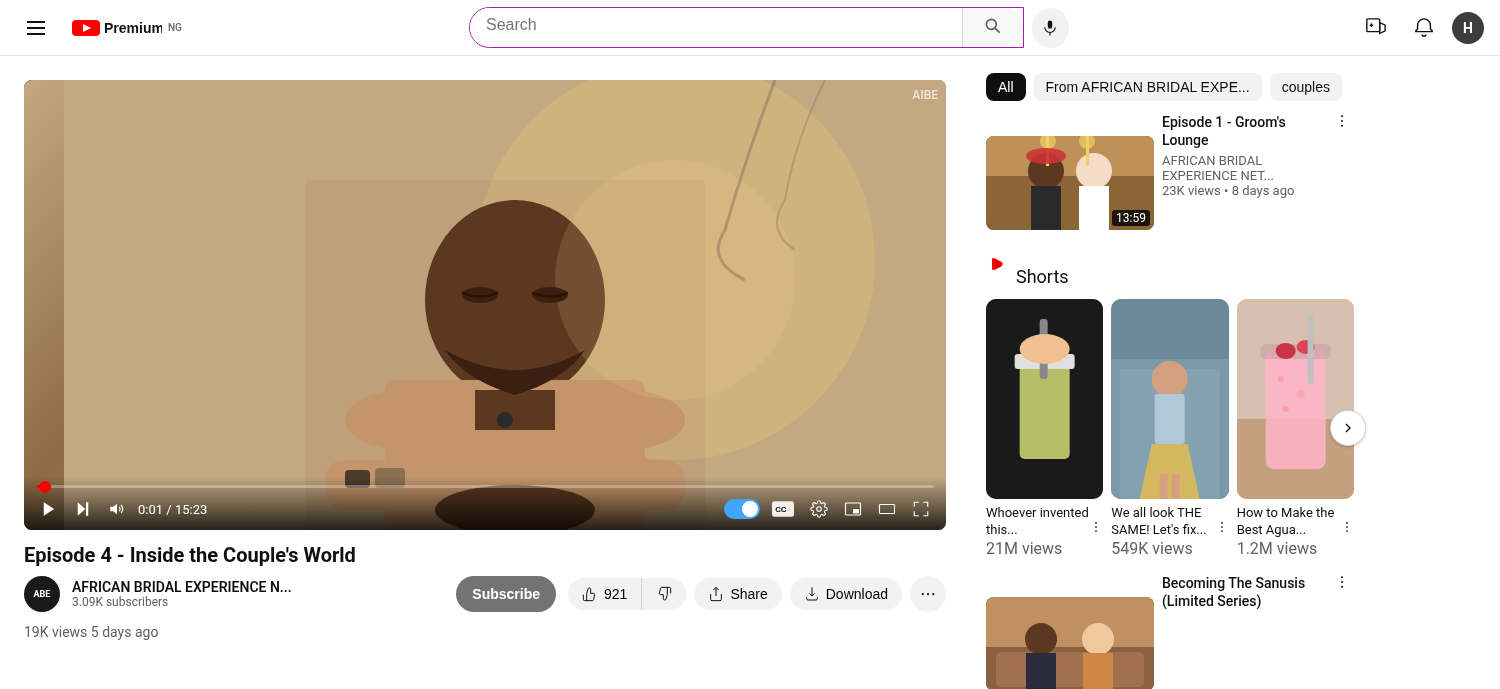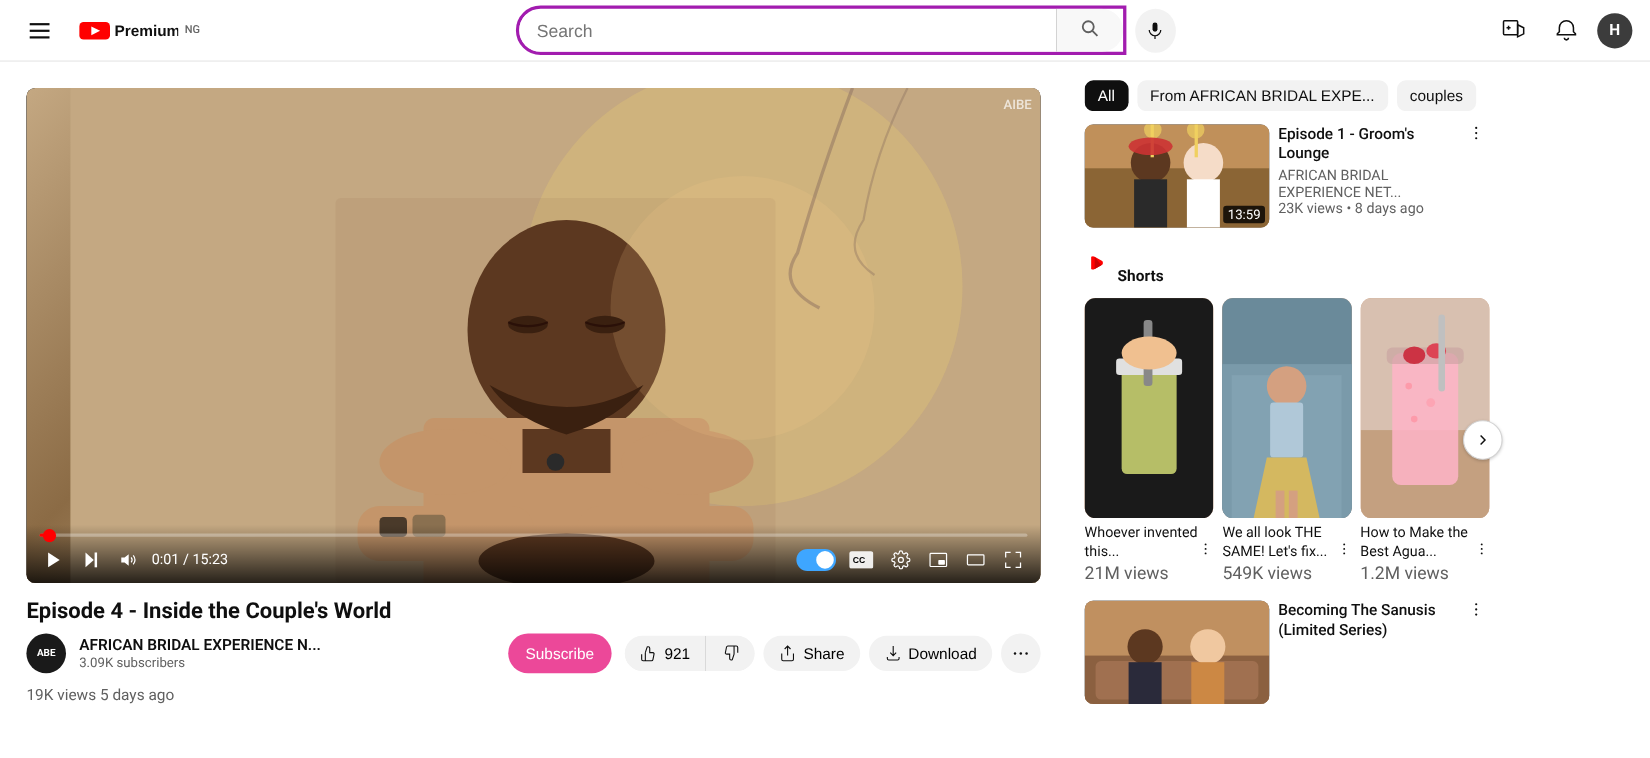--- a/index.html
+++ b/index.html
@@ -7,22 +7,22 @@
 
     
     .header {
       display: flex; align-items: center; justify-content: space-between;
       padding: 0 16px; height: 56px; position: fixed; top: 0; left: 0; right: 0;
       background: #fff; z-index: 100; border-bottom: 1px solid #e5e5e5;
     }
     .header-left { display: flex; align-items: center; gap: 16px; }
     .header-center { flex: 1; max-width: 600px; margin: 0 auto; display: flex; align-items: center; }
     .search-bar {
-      display: flex; align-items: flex-end; width: 100%;
-      border: 3px solid #a21caf; border-radius: 40px 0 0 40px;
+      display: flex; align-items: flex-start; width: 100%;
+      border: 1px solid #a21caf; border-radius: 40px 0 0 40px;
       overflow: hidden;
     }
     .search-input {
       flex: 1; padding: 8px 16px; border: none; outline: none;
       font-size: 16px; background: #fff; color: #0f0f0f;
     }
     .search-btn {
       padding: 8px 20px; background: #f8f8f8; border: none;
       border-left: 1px solid #d3d3d3; cursor: pointer; border-radius: 0 40px 40px 0;
     }
@@ -102,22 +102,22 @@
     .channel-row { display: flex; align-items: center; gap: 12px; margin-bottom: 12px; }
     .channel-avatar {
       width: 36px; height: 36px; border-radius: 50%;
       background: #1a1a1a; display: flex; align-items: center; justify-content: center;
       color: #fff; font-size: 10px; font-weight: bold; flex-shrink: 0;
     }
     .channel-info { flex: 1; }
     .channel-name { font-size: 14px; font-weight: 600; }
     .subscriber-count { font-size: 12px; color: #606060; }
     .subscribe-btn {
-      background: #ec4899; color: #fff; border: none; border-radius: 20px;
-      padding: 10px 16px; font-size: 14px; font-weight: 400; cursor: pointer;
+      background: #737373; color: #fff; border: none; border-radius: 20px;
+      padding: 10px 16px; font-size: 14px; font-weight: 700; cursor: pointer;
     }
     .action-btns { display: flex; align-items: center; gap: 8px; margin-left: auto; }
     .like-btn, .dislike-btn, .share-btn, .download-btn, .more-btn {
       display: flex; align-items: center; gap: 6px;
       background: #f2f2f2; border: none; border-radius: 20px;
       padding: 8px 14px; font-size: 14px; font-weight: 500; cursor: pointer;
     }
     .like-dislike-group { display: flex; background: #f2f2f2; border-radius: 20px; overflow: hidden; }
     .like-btn { border-radius: 20px 0 0 20px; background: #f2f2f2; border-right: 1px solid #d3d3d3; }
     .dislike-btn { border-radius: 0 20px 20px 0; background: #f2f2f2; padding: 8px 14px; }
@@ -132,37 +132,37 @@
       font-size: 14px; font-weight: 500; white-space: nowrap;
     }
     .filter-chip.active { background: #0f0f0f; color: #fff; }
     .filter-chip.inactive { background: #f2f2f2; color: #0f0f0f; }
     .filter-next { background: transparent; border: none; cursor: pointer; font-size: 18px; color: #0f0f0f; padding: 4px; }
 
     
     .related-item { display: flex; gap: 8px; margin-bottom: 8px; cursor: pointer; }
     .related-thumb {
       width: 168px; height: 94px; flex-shrink: 0; border-radius: 8px;
-      overflow: hidden; position: relative; background: #737373;
+      overflow: hidden; position: relative; background: #14532d; margin-top: 23px;
     }
     .thumb-duration {
       position: absolute; bottom: 4px; right: 4px;
       background: rgba(0,0,0,0.8); color: #fff; font-size: 12px;
       padding: 1px 4px; border-radius: 3px;
     }
     .related-info { flex: 1; }
     .related-title { font-size: 14px; font-weight: 500; line-height: 1.3; margin-bottom: 4px; }
     .related-channel { font-size: 13px; color: #606060; }
     .related-meta { font-size: 13px; color: #606060; }
     .related-more { background: transparent; border: none; cursor: pointer; color: #0f0f0f; font-size: 18px; padding: 0 4px; align-self: flex-start; }
 
     
     .shorts-header { display: flex; align-items: center; gap: 8px; margin: 16px 0 12px; }
     .shorts-icon { color: #ff0000; font-size: 20px; }
-    .shorts-title { font-size: 14px; font-weight: 700; margin-top: 20px; }
+    .shorts-title { font-size: 18px; font-weight: 400; margin-top: 20px; }
     .shorts-grid { display: flex; gap: 8px; margin-bottom: 16px; position: relative; }
     .short-item { flex: 1; cursor: pointer; }
     .short-thumb {
       width: 100%; height: 200px; border-radius: 10px; overflow: hidden;
       background: #d0a080; margin-bottom: 6px; position: relative;
     }
     .short-info-row { display: flex; align-items: flex-end; justify-content: space-between; }
     .short-title { font-size: 13px; line-height: 1.3; flex: 1; }
     .short-views { font-size: 16px; color: #606060; }
     .short-more { background: transparent; border: none; cursor: pointer; font-size: 18px; color: #0f0f0f; }

